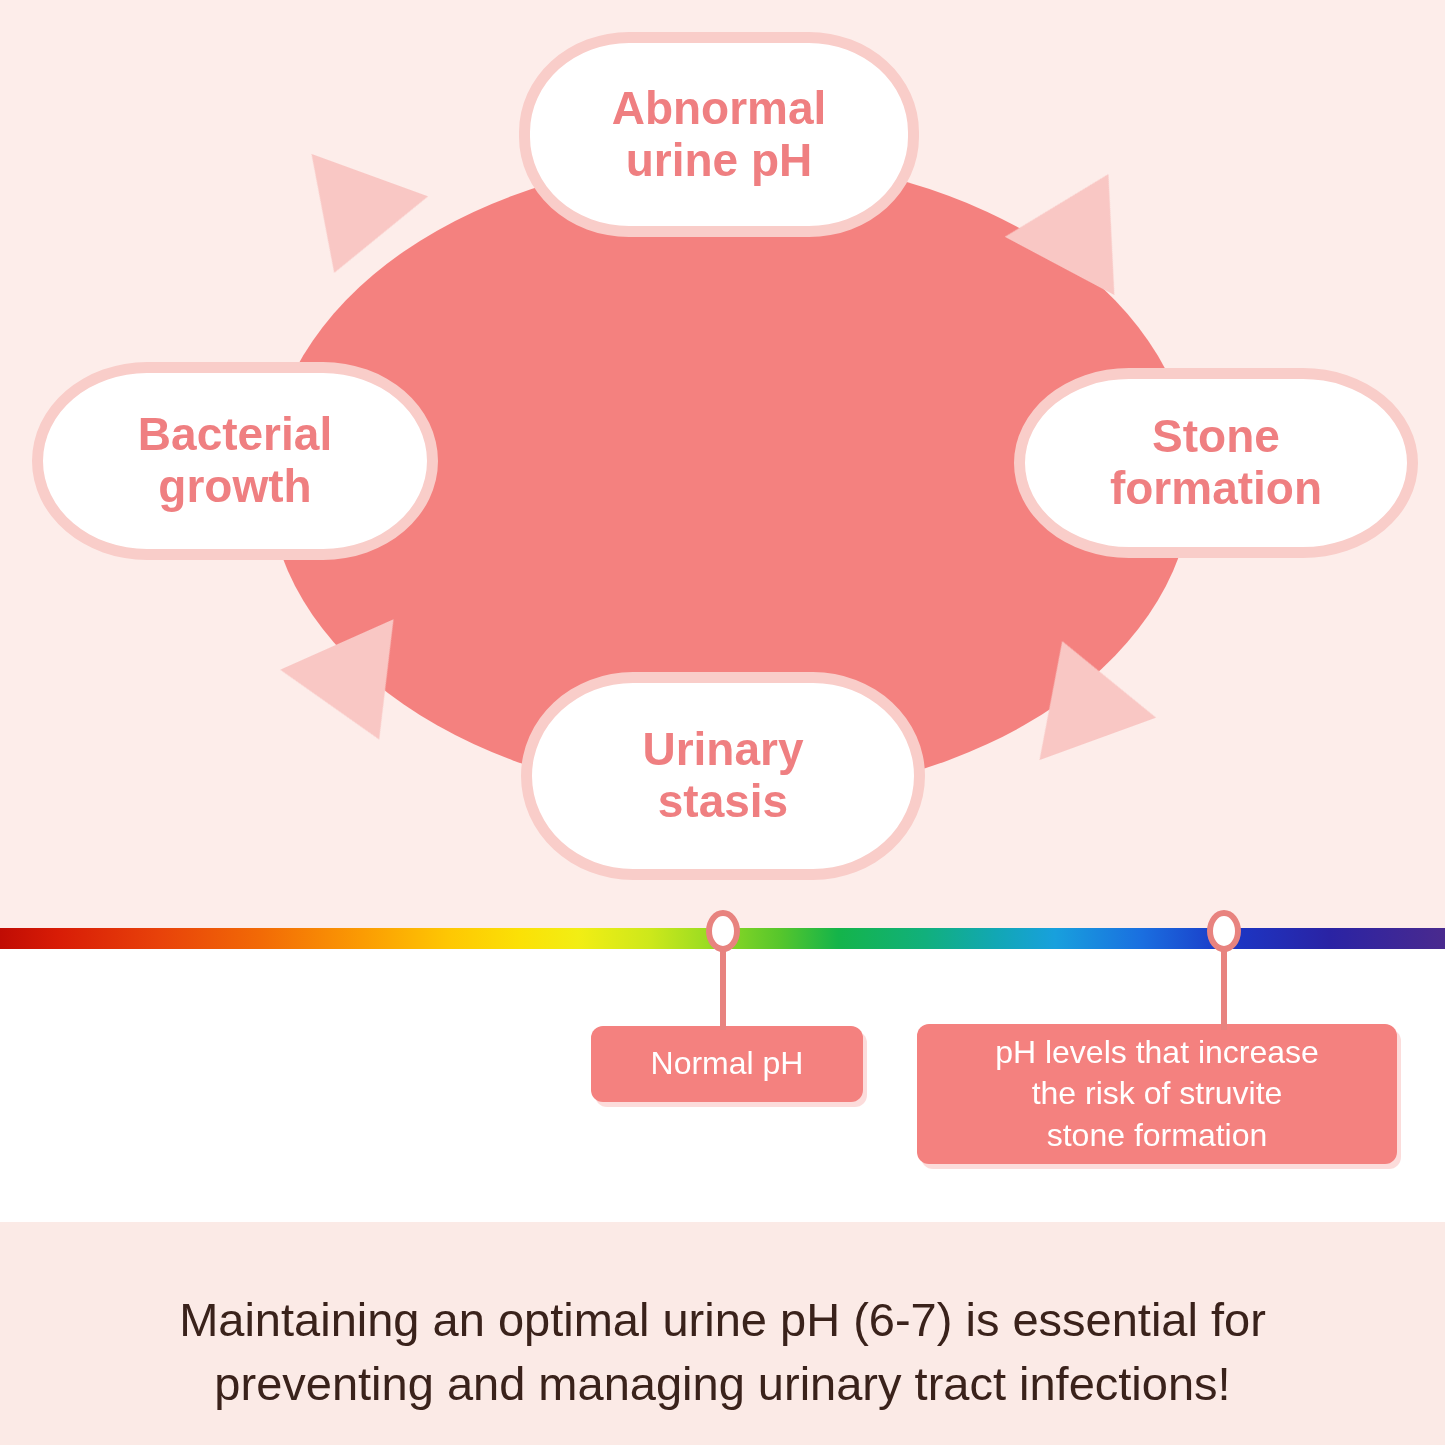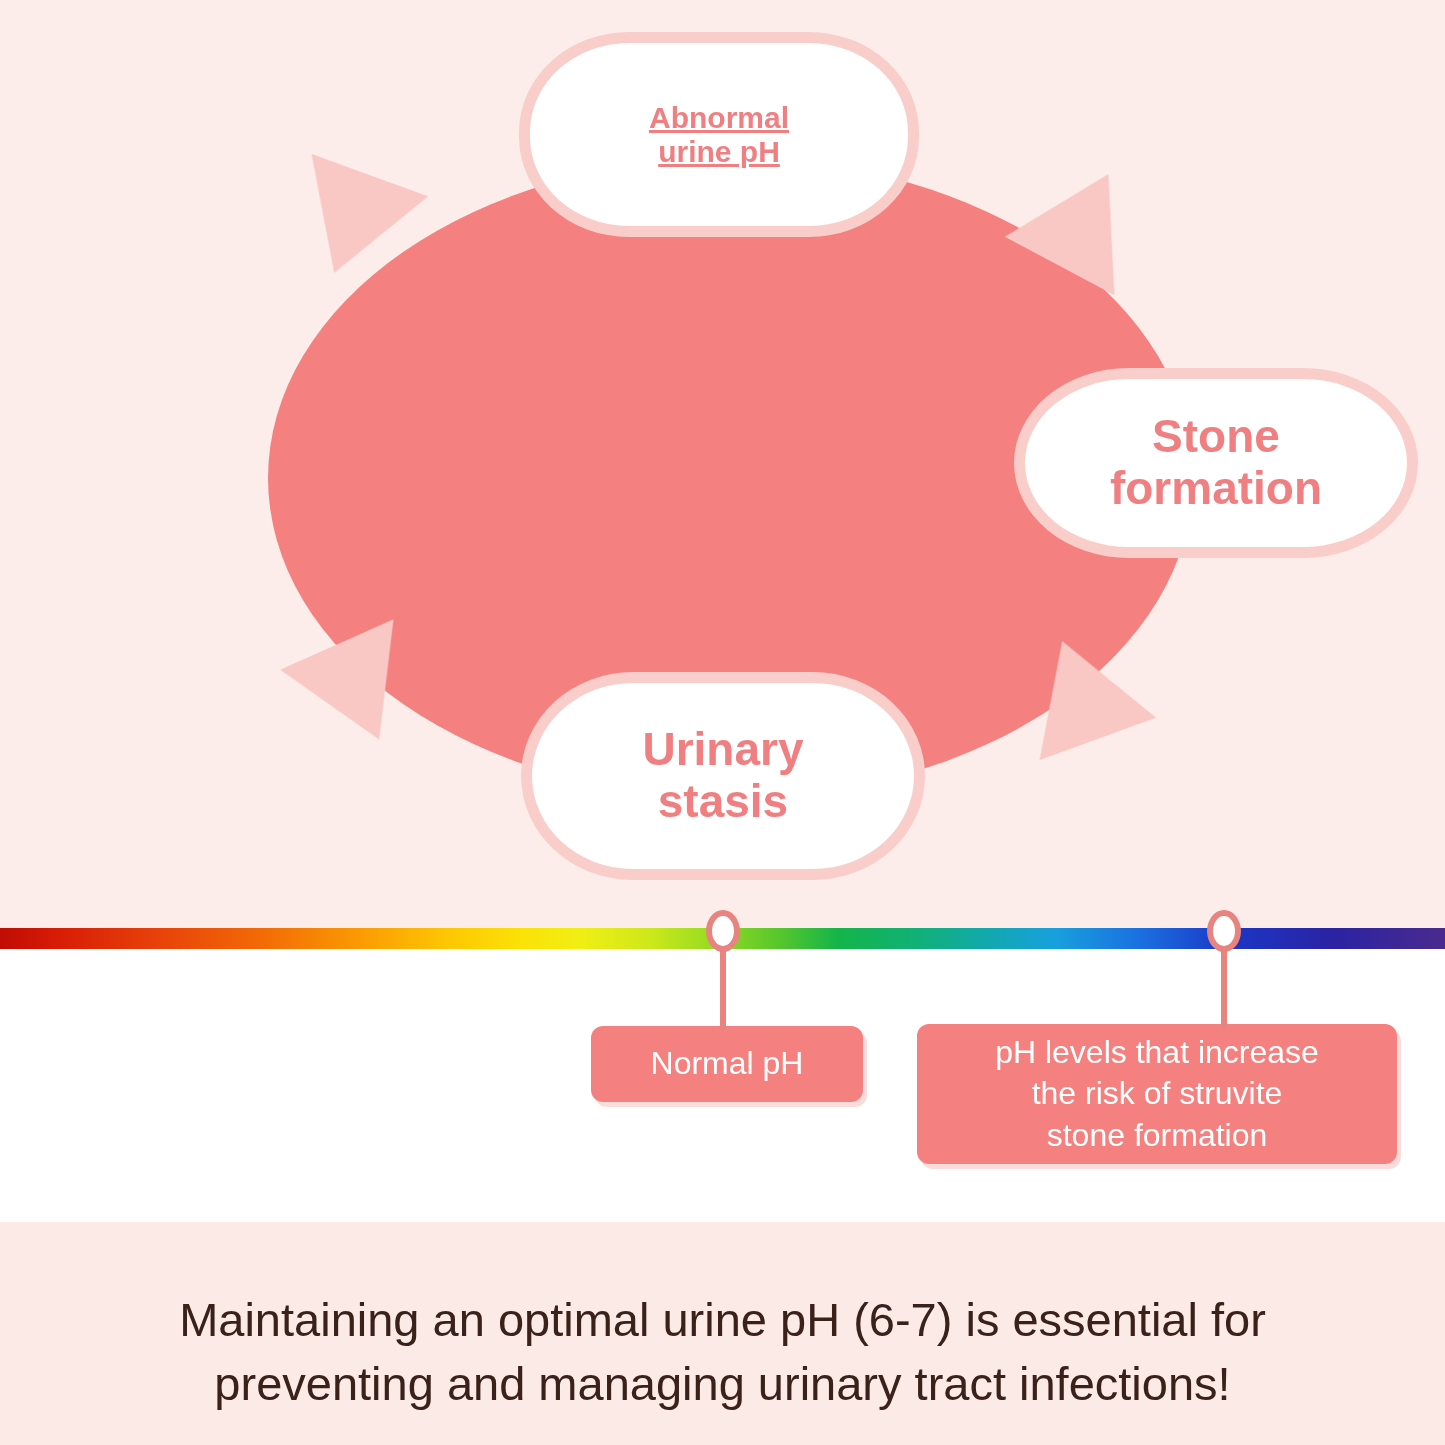--- a/index.html
+++ b/index.html
@@ -71,22 +71,21 @@
     box-sizing:border-box;
     display:flex;align-items:center;justify-content:center;
     text-align:center;
     color:#ef7f81;
     font-weight:700;
     line-height:1.12;
   }
   .bubble.b-top{
     left:519px;top:32px;width:400px;height:205px;
     border-radius:110px/100px;
-    font-size:30px;
-    text-decoration:underline;
+    font-size:46px;
   }
   .bubble.b-left{
     left:32px;top:362px;width:406px;height:198px;
     border-radius:115px/99px;
     font-size:46px;
   }
   .bubble.b-right{
     left:1014px;top:368px;width:404px;height:190px;
     border-radius:115px/95px;
     font-size:46px;
@@ -201,20 +200,23 @@
     </div>
 
     <div class="bubble b-right">
       <span class="nl">Stone<br>formation</span>
     </div>
 
     <div class="bubble b-bottom">
       <span class="nl">Urinary<br>stasis</span>
     </div>
 
+    <div class="bubble b-left">
+      <span class="nl">Bacterial<br>growth</span>
+    </div>
 
   </div>
 
   <div class="ph-section">
     <div class="ph-bar"></div>
 
     <div class="marker m1">
       <div class="stem"></div>
       <div class="knob"></div>
     </div>

